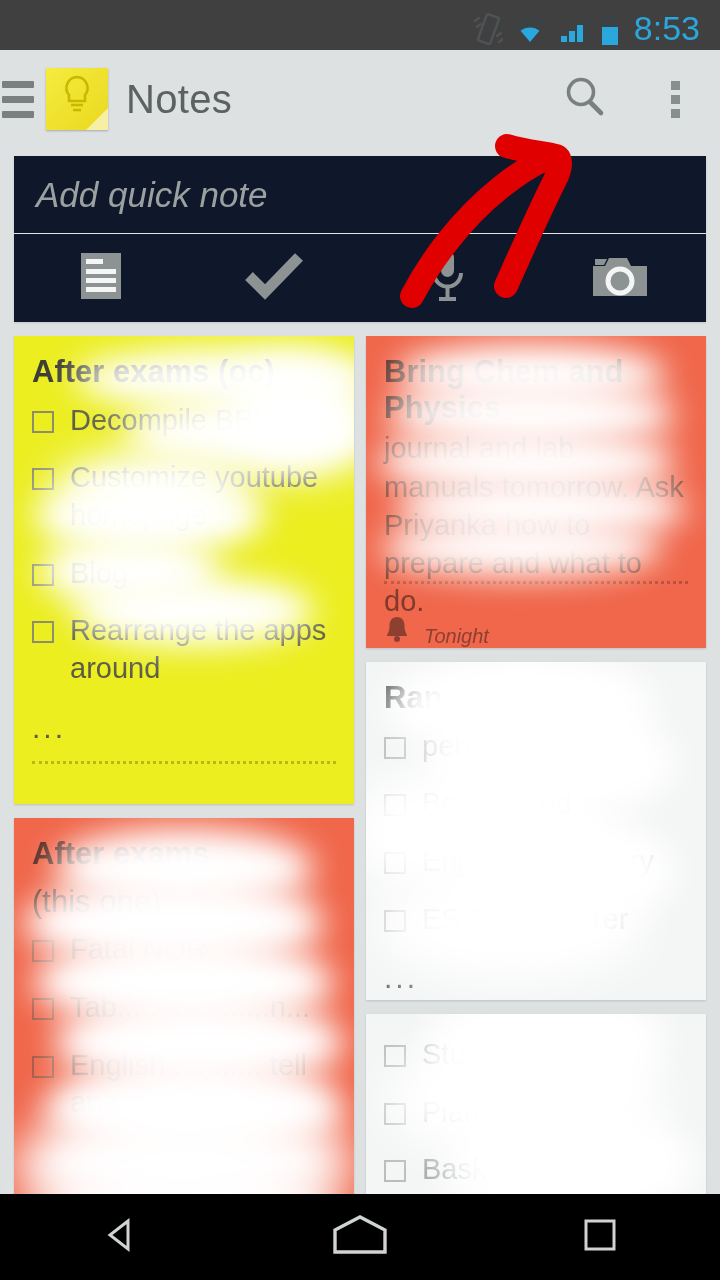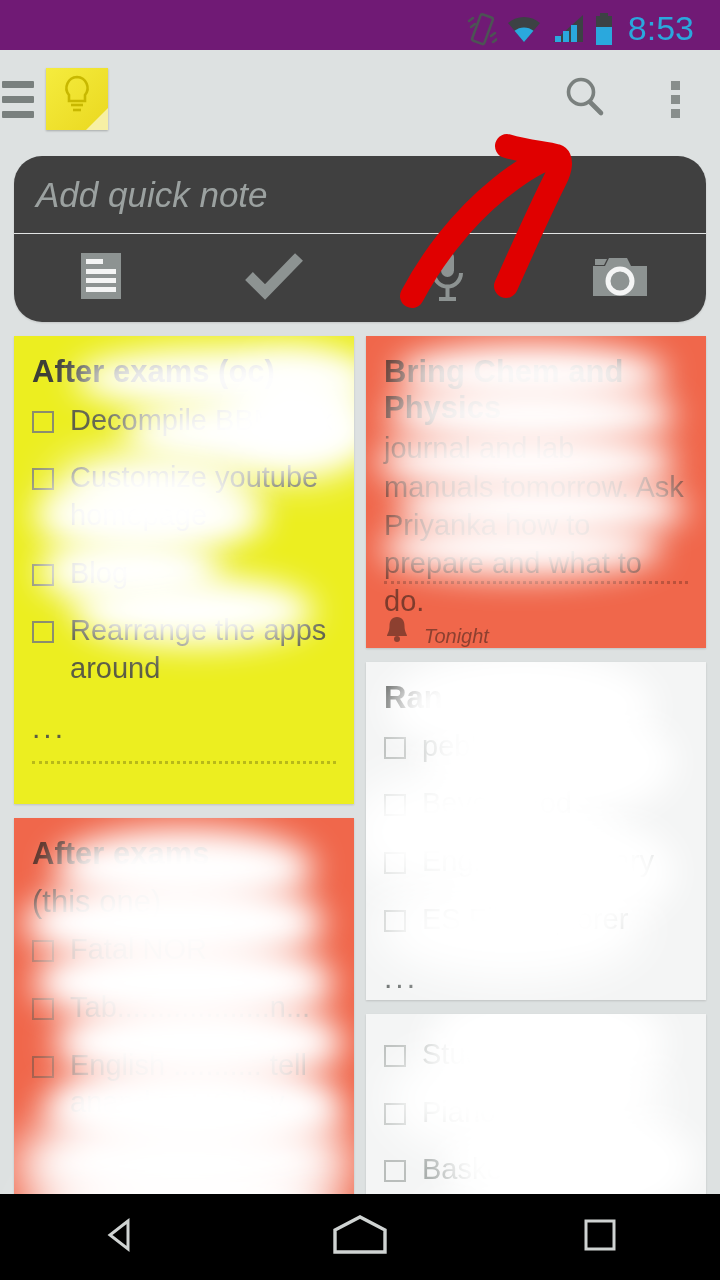--- a/index.html
+++ b/index.html
@@ -13,23 +13,23 @@
     position: relative;
     width: 720px; height: 1280px;
     background: #dde1e1;
     overflow: hidden;
   }
 
   
   .statusbar {
     position: absolute; top: 0; left: 0;
     width: 720px; height: 57px;
-    background: #701a75;
+    background: #404040;
     display: flex; align-items: center; justify-content: flex-end;
-    padding-right: 26px;
+    padding-right: 20px;
     box-sizing: border-box;
   }
   .statusbar .sicon { margin-left: 9px; display: flex; align-items: center; }
   .clock {
     color: #2aa8dd; font-size: 34px; letter-spacing: 0px;
     margin-left: 14px; font-family: "Liberation Sans", sans-serif;
   }
 
   
   .actionbar {
@@ -74,23 +74,22 @@
     display: flex; align-items: center; justify-content: center;
   }
   .ovf i {
     display: block; width: 9px; height: 9px;
     background: #888e8c; margin: 5px auto;
   }
 
   
   .quicknote {
     position: absolute; top: 156px; left: 14px;
-    width: 692px; background: #404040;
+    width: 692px; background: #0f172a;
     box-shadow: 0 1px 2px rgba(0,0,0,.12);
-    border-radius: 28px;
   }
   .qn-input {
     height: 78px; display: flex; align-items: center;
     padding-left: 22px;
     font-size: 35px; font-style: italic; color: #9ba1a0;
     border-bottom: 1px solid #e2e4e4;
     box-sizing: border-box;
   }
   .qn-tools {
     height: 88px; display: flex; align-items: center;
@@ -227,20 +226,21 @@
     <div class="app-icon">
       <span class="bulb">
         <svg width="34" height="42" viewBox="0 0 34 42">
           <path d="M17 3 A11 11 0 0 1 25 21 L25 27 L9 27 L9 21 A11 11 0 0 1 17 3 Z" fill="none" stroke="#c8b800" stroke-width="2.6"></path>
           <line x1="11" y1="31" x2="23" y2="31" stroke="#c8b800" stroke-width="2.6"></line>
           <line x1="13" y1="36" x2="21" y2="36" stroke="#c8b800" stroke-width="2.6"></line>
         </svg>
       </span>
       <span class="fold"></span>
     </div>
+    <div class="app-title">Notes</div>
     <div class="ab-spacer"></div>
     <div class="ab-action">
       <span>
         <svg width="46" height="46" viewBox="0 0 46 46">
           <circle cx="19" cy="18" r="12.5" fill="none" stroke="#7a807e" stroke-width="3.6"></circle>
           <line x1="28" y1="28" x2="39" y2="39" stroke="#7a807e" stroke-width="4.6" stroke-linecap="round"></line>
         </svg>
       </span>
     </div>
     <div class="ab-action ovf">

